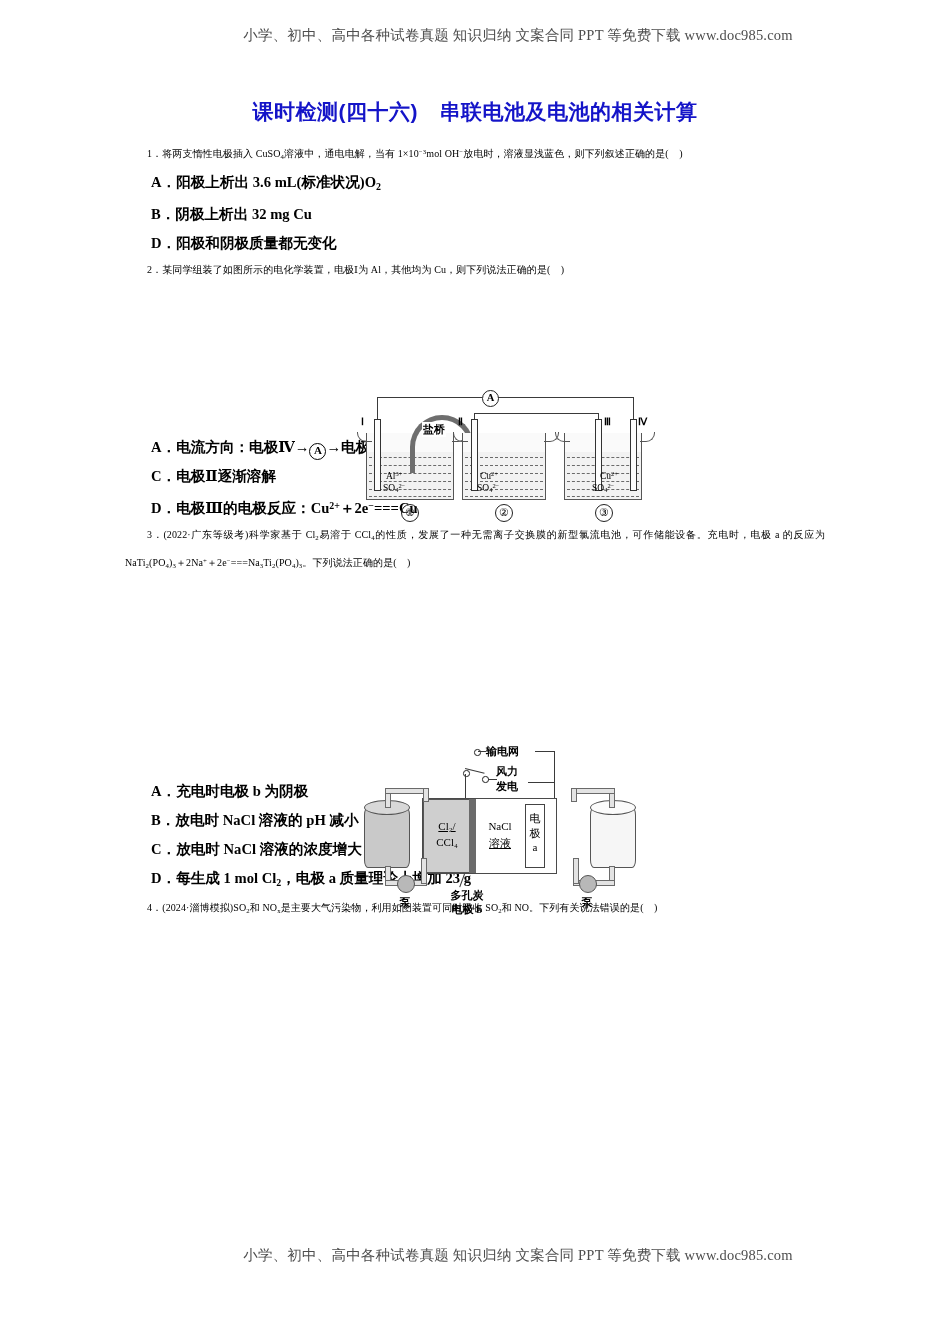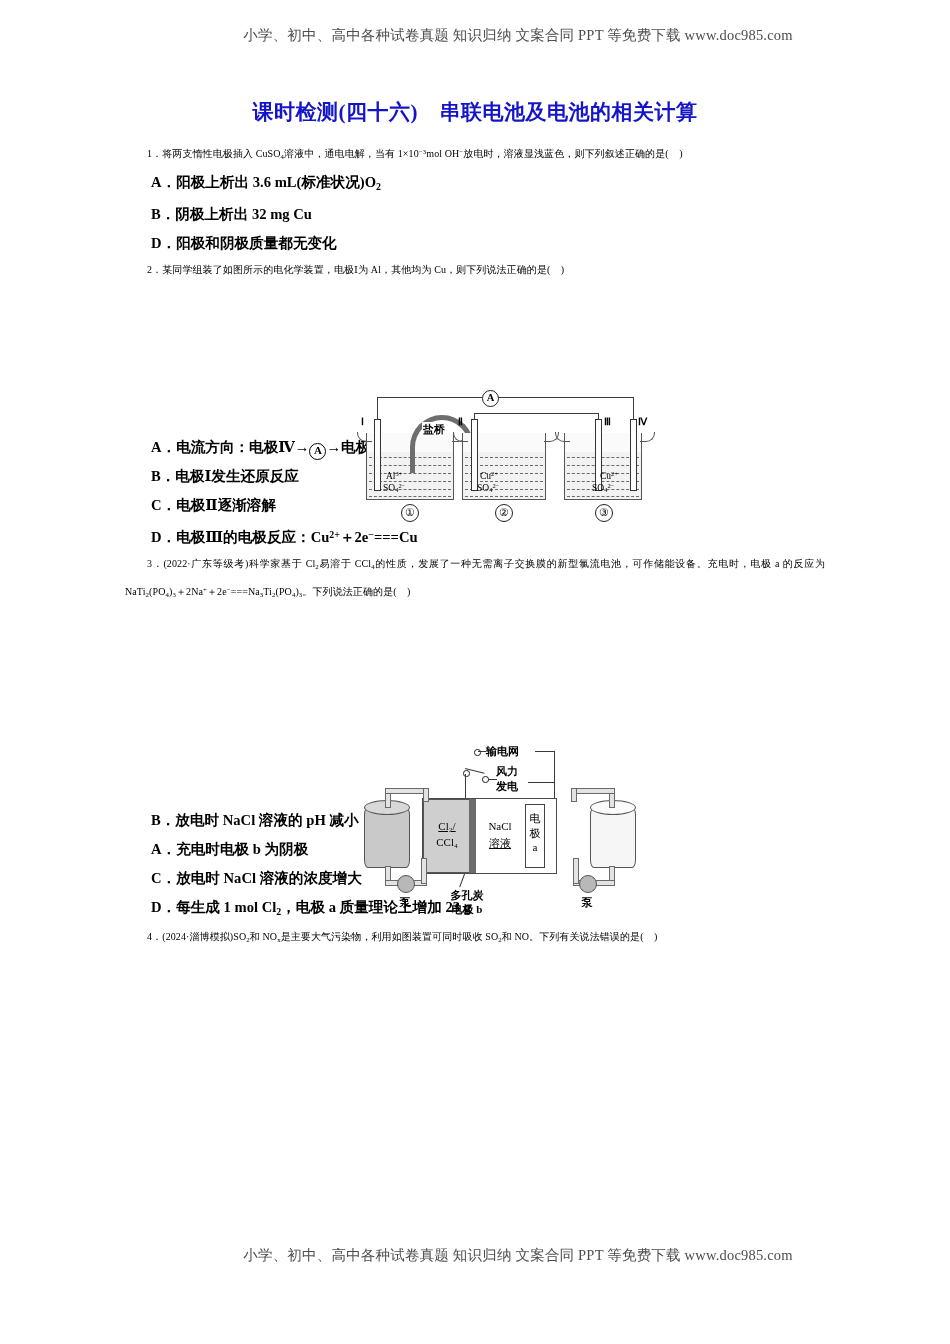--- a/index.html
+++ b/index.html
@@ -38,21 +38,21 @@
 
   .title {
     position: absolute;
     left: 0;
     top: 98px;
     width: 950px;
     text-align: center;
     color: #1414c8;
     font-weight: bold;
     font-size: 21px;
-    font-family: Liberation Serif, serif;
+    font-family: Liberation Sans, sans-serif;
     letter-spacing: 0.5px;
     white-space: nowrap;
   }
 
   .content {
     position: absolute;
     left: 125px;
     top: 140px;
     width: 700px;
   }
@@ -289,32 +289,31 @@
     <div class="opt"><span class="lab">B．</span>阴极上析出 32 mg Cu</div>
     <div class="opt"><span class="lab">D．</span>阳极和阴极质量都无变化</div>
 
     <div class="qline q">
       <span style="margin-left:22px;">2．</span>某同学组装了如图所示的电化学装置，电极Ⅰ为 Al，其他均为 Cu，则下列说法正确的是(&nbsp;&nbsp;&nbsp;&nbsp;)
     </div>
 
     <div style="height:152px;"></div>
 
     <div class="opt"><span class="lab">A．</span>电流方向：电极Ⅳ→<span class="circled">A</span>→电极Ⅰ</div>
-    <div class="opt"><span class="lab">B．</span>电极Ⅰ发生还原反应</div>
     <div class="opt"><span class="lab">C．</span>电极Ⅱ逐渐溶解</div>
     <div class="opt"><span class="lab">D．</span>电极Ⅲ的电极反应：Cu<sup>2+</sup>＋2e<sup>−</sup>===Cu</div>
 
     <div class="qline q">
       <span style="margin-left:22px;">3．</span>(2022·广东等级考)科学家基于 Cl<sub>2</sub>易溶于 CCl<sub>4</sub>的性质，发展了一种无需离子交换膜的新型氯流电池，可作储能设备。充电时，电极 a 的反应为 NaTi<sub>2</sub>(PO<sub>4</sub>)<sub>3</sub>＋2Na<sup>+</sup>＋2e<sup>−</sup>===Na<sub>3</sub>Ti<sub>2</sub>(PO<sub>4</sub>)<sub>3</sub>。下列说法正确的是(&nbsp;&nbsp;&nbsp;&nbsp;)
     </div>
 
     <div style="height:200px;"></div>
 
+    <div class="opt"><span class="lab">A．</span>充电时电极 b 为阴极</div>
     <div class="opt"><span class="lab">B．</span>放电时 NaCl 溶液的 pH 减小</div>
-    <div class="opt"><span class="lab">A．</span>充电时电极 b 为阴极</div>
     <div class="opt"><span class="lab">C．</span>放电时 NaCl 溶液的浓度增大</div>
     <div class="opt"><span class="lab">D．</span>每生成 1 mol Cl<sub>2</sub>，电极 a 质量理论上增加 23 g</div>
 
     <div class="qline q">
       <span style="margin-left:22px;">4．</span>(2024·淄博模拟)SO<sub>2</sub>和 NO<sub>x</sub>是主要大气污染物，利用如图装置可同时吸收 SO<sub>2</sub>和 NO。下列有关说法错误的是(&nbsp;&nbsp;&nbsp;&nbsp;)
     </div>
 
   </div>
 
   <div class="fig1">

